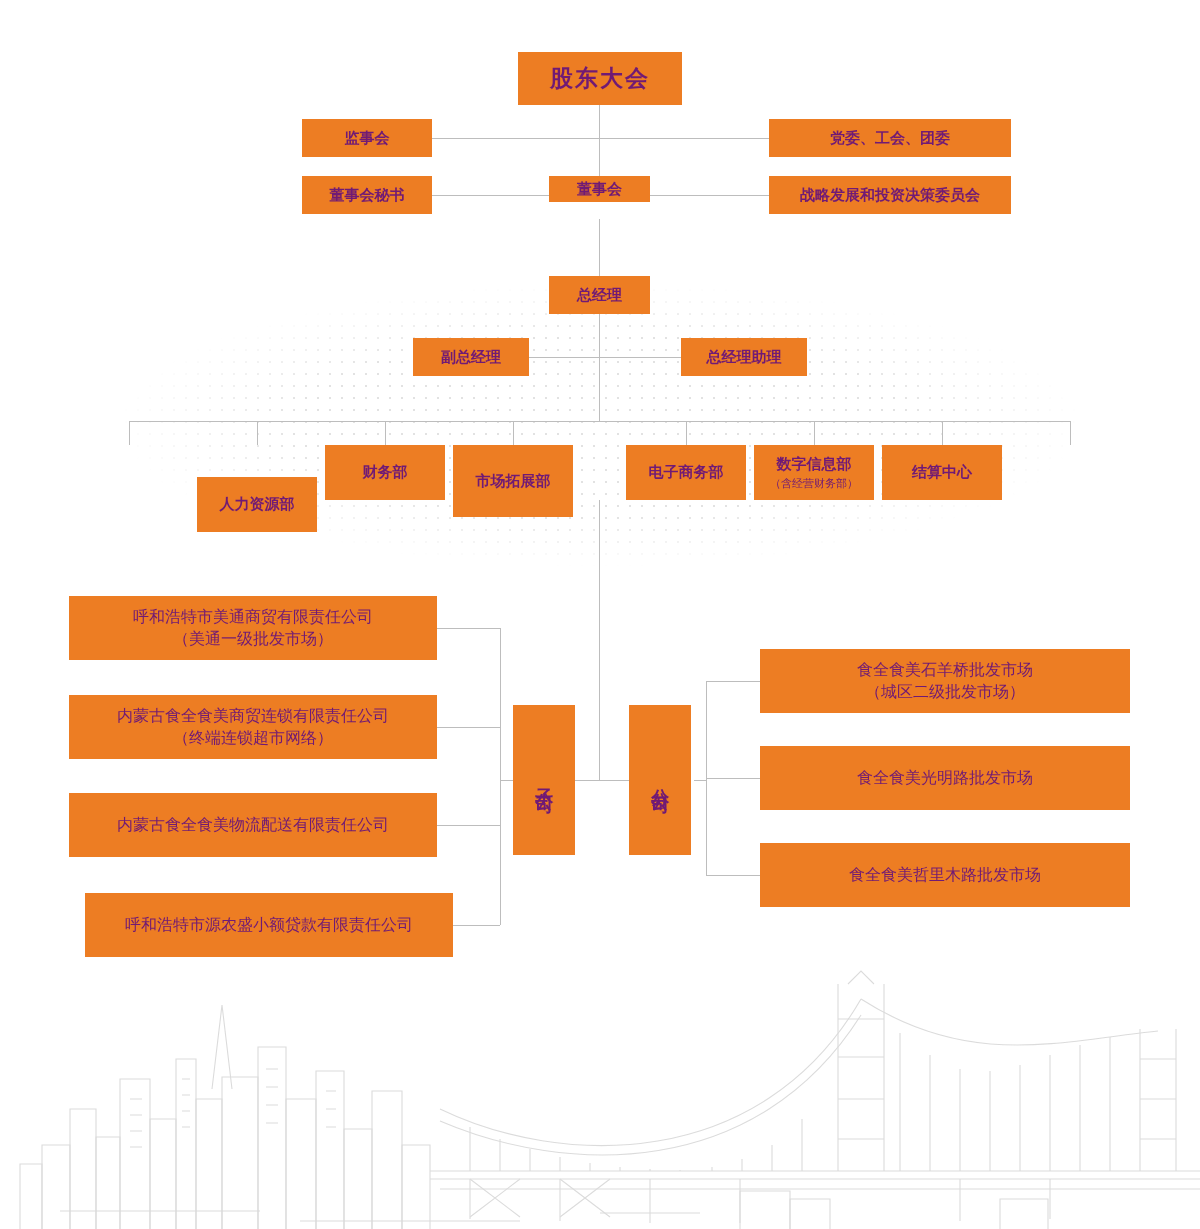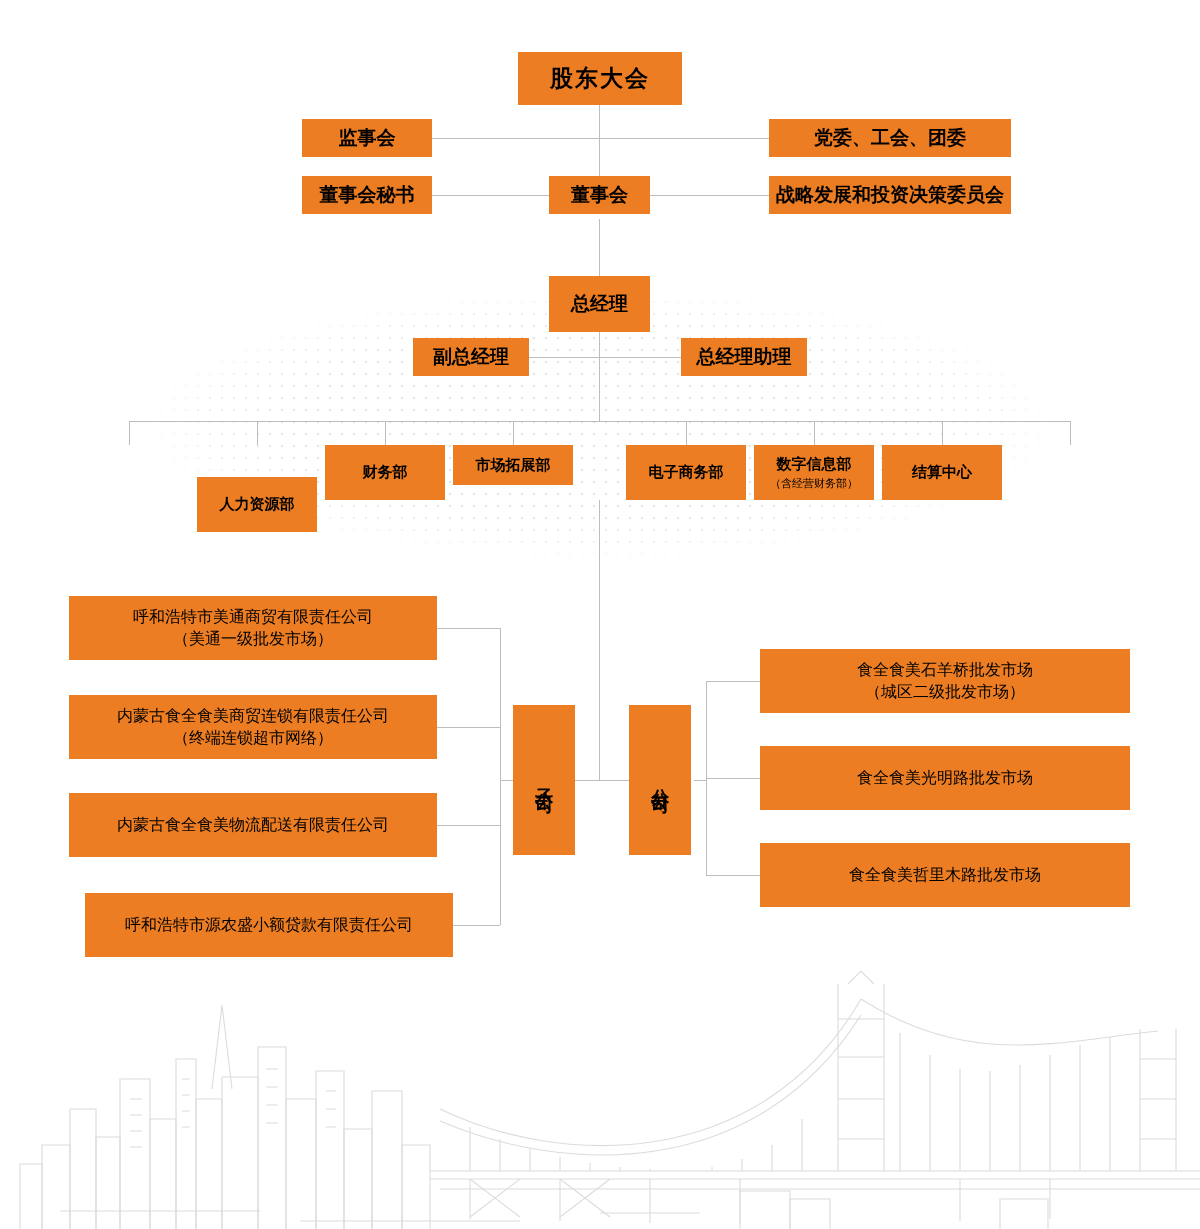--- a/index.html
+++ b/index.html
@@ -23,29 +23,29 @@
   }
   .bg-skyline{
     position:absolute;left:0;bottom:0;width:1200px;height:270px;
     pointer-events:none;opacity:.9;
   }
 
   
   .box{
     position:absolute;
     background:#ED7D23;
-    color:#000000;
+    color:#701a75;
     display:flex;align-items:center;justify-content:center;
     text-align:center;
     font-weight:bold;
     line-height:1.35;
     box-sizing:border-box;
     z-index:3;
   }
-  .box.mid{font-size:19px;}
+  .box.mid{font-size:15px;}
   .box.title{font-size:23px;letter-spacing:2px;}
   .box.dept{font-size:15px;}
   .box.sub{font-size:16px;font-weight:normal;}
   .sub2{font-size:11px;font-weight:normal;display:block;margin-top:1px;}
   .vert{
     writing-mode:vertical-rl;
     text-orientation:upright;
     letter-spacing:4px;
     font-size:18px;
   }
@@ -154,33 +154,33 @@
   <div class="ln lnh" style="left:706px;top:875px;width:54px;"></div>
 
   <div class="box title" style="left:518px;top:52px;width:164px;height:53px;">股东大会</div>
 
   <div class="box mid" style="left:302px;top:119px;width:130px;height:38px;">监事会</div>
 
   <div class="box mid" style="left:769px;top:119px;width:242px;height:38px;">党委、工会、团委</div>
 
   <div class="box mid" style="left:302px;top:176px;width:130px;height:38px;">董事会秘书</div>
 
-  <div class="box mid" style="left:549px;top:176px;width:101px;height:38px;">董事会</div>
+  <div class="box mid" style="left:549px;top:176px;width:101px;height:26px;">董事会</div>
 
   <div class="box mid" style="left:769px;top:176px;width:242px;height:38px;">战略发展和投资决策委员会</div>
 
-  <div class="box mid" style="left:549px;top:276px;width:101px;height:56px;">总经理</div>
+  <div class="box mid" style="left:549px;top:276px;width:101px;height:38px;">总经理</div>
 
   <div class="box mid" style="left:413px;top:338px;width:116px;height:38px;">副总经理</div>
 
   <div class="box mid" style="left:681px;top:338px;width:126px;height:38px;">总经理助理</div>
 
   <div class="box dept" style="left:197px;top:445px;width:120px;height:55px;margin-top:32px;">人力资源部</div>
   <div class="box dept" style="left:325px;top:445px;width:120px;height:55px;">财务部</div>
-  <div class="box dept" style="left:453px;top:445px;width:120px;height:40px;">市场拓展部</div>
+  <div class="box dept" style="left:453px;top:445px;width:120px;height:72px;">市场拓展部</div>
   <div class="box dept" style="left:626px;top:445px;width:120px;height:55px;">电子商务部</div>
 
   <div class="box dept" style="left:754px;top:445px;width:120px;height:55px;flex-direction:column;">
     <span>数字信息部</span>
     <span class="sub2">（含经营财务部）</span>
   </div>
 
   <div class="box dept" style="left:882px;top:445px;width:120px;height:55px;">结算中心</div>
 
   <div class="box vert" style="left:513px;top:705px;width:62px;height:150px;">子公司</div>

